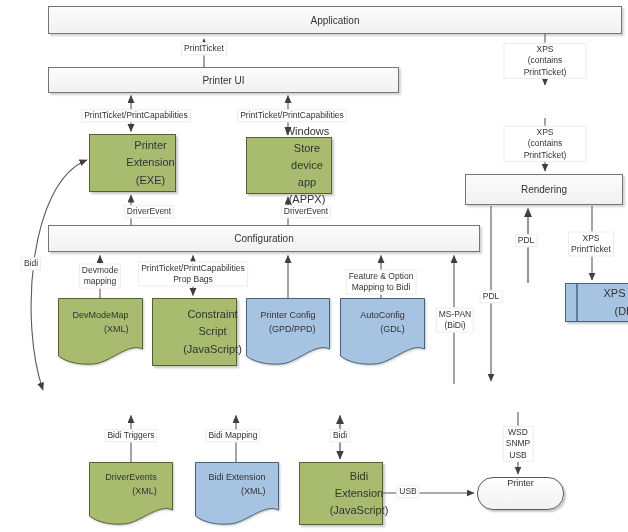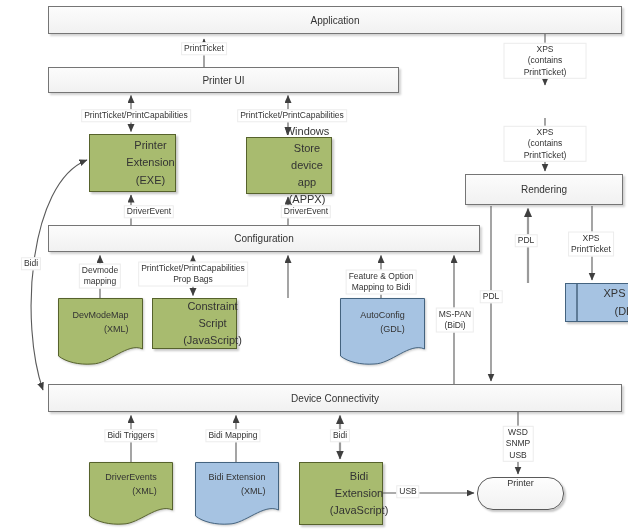--- a/index.html
+++ b/index.html
@@ -53,48 +53,52 @@
   </div>
   <div class="bar" style="left:48px;top:67px;width:351px;height:26px">
     <span>Printer UI</span>
   </div>
   <div class="bar" style="left:465px;top:174px;width:158px;height:31px">
     <span>Rendering</span>
   </div>
   <div class="bar" style="left:48px;top:225px;width:432px;height:27px">
     <span>Configuration</span>
   </div>
-  <div class="bar" style="left:48px;top:384px;width:574px;height:28px">
-    <span>Device Connectivity</span>
-  </div>
 
   <div class="box green" style="left:89px;top:134px;width:87px;height:58px">
     <span class="pre">Printer Extension
 (EXE)</span>
   </div>
   <div class="box green" style="left:246px;top:137px;width:86px;height:57px">
     <span class="pre">Windows Store
 device app
 (APPX)</span>
   </div>
-  <div class="box green" style="left:152px;top:298px;width:85px;height:51px">
+  <div class="box green" style="left:152px;top:298px;width:85px;height:68px">
     <span class="pre">Constraint Script
 (JavaScript)</span>
   </div>
   <div class="box green" style="left:299px;top:462px;width:84px;height:63px">
     <span class="pre">Bidi Extension
 (JavaScript)</span>
   </div>
 
   <div class="doc" style="left:58px;top:298px;width:85px;height:67px">
     <svg width="85" height="67" viewBox="0 0 85 67">
       <path d="M0.5,0.5 L84.5,0.5 L84.5,51 C70,44 51,66 34,66 C21,67 8,64 0.5,58 Z" fill="#a8bb6f" stroke="#56622c" stroke-width="1"></path>
     </svg>
     <div class="node-text pre">DevModeMap
 (XML)</div>
+  </div>
+  <div class="doc" style="left:246px;top:298px;width:84px;height:67px">
+    <svg width="84" height="67" viewBox="0 0 84 67">
+      <path d="M0.5,0.5 L83.5,0.5 L83.5,51 C69,44 50,66 34,66 C21,67 8,64 0.5,58 Z" fill="#a6c3e2" stroke="#44637f" stroke-width="1"></path>
+    </svg>
+    <div class="node-text pre">Printer Config
+(GPD/PPD)</div>
   </div>
   <div class="doc" style="left:340px;top:298px;width:85px;height:67px">
     <svg width="85" height="67" viewBox="0 0 85 67">
       <path d="M0.5,0.5 L84.5,0.5 L84.5,51 C70,44 51,66 34,66 C21,67 8,64 0.5,58 Z" fill="#a6c3e2" stroke="#44637f" stroke-width="1"></path>
     </svg>
     <div class="node-text pre">AutoConfig
 (GDL)</div>
   </div>
   <div class="doc" style="left:89px;top:462px;width:84px;height:63px">
     <svg width="84" height="63" viewBox="0 0 84 63">

